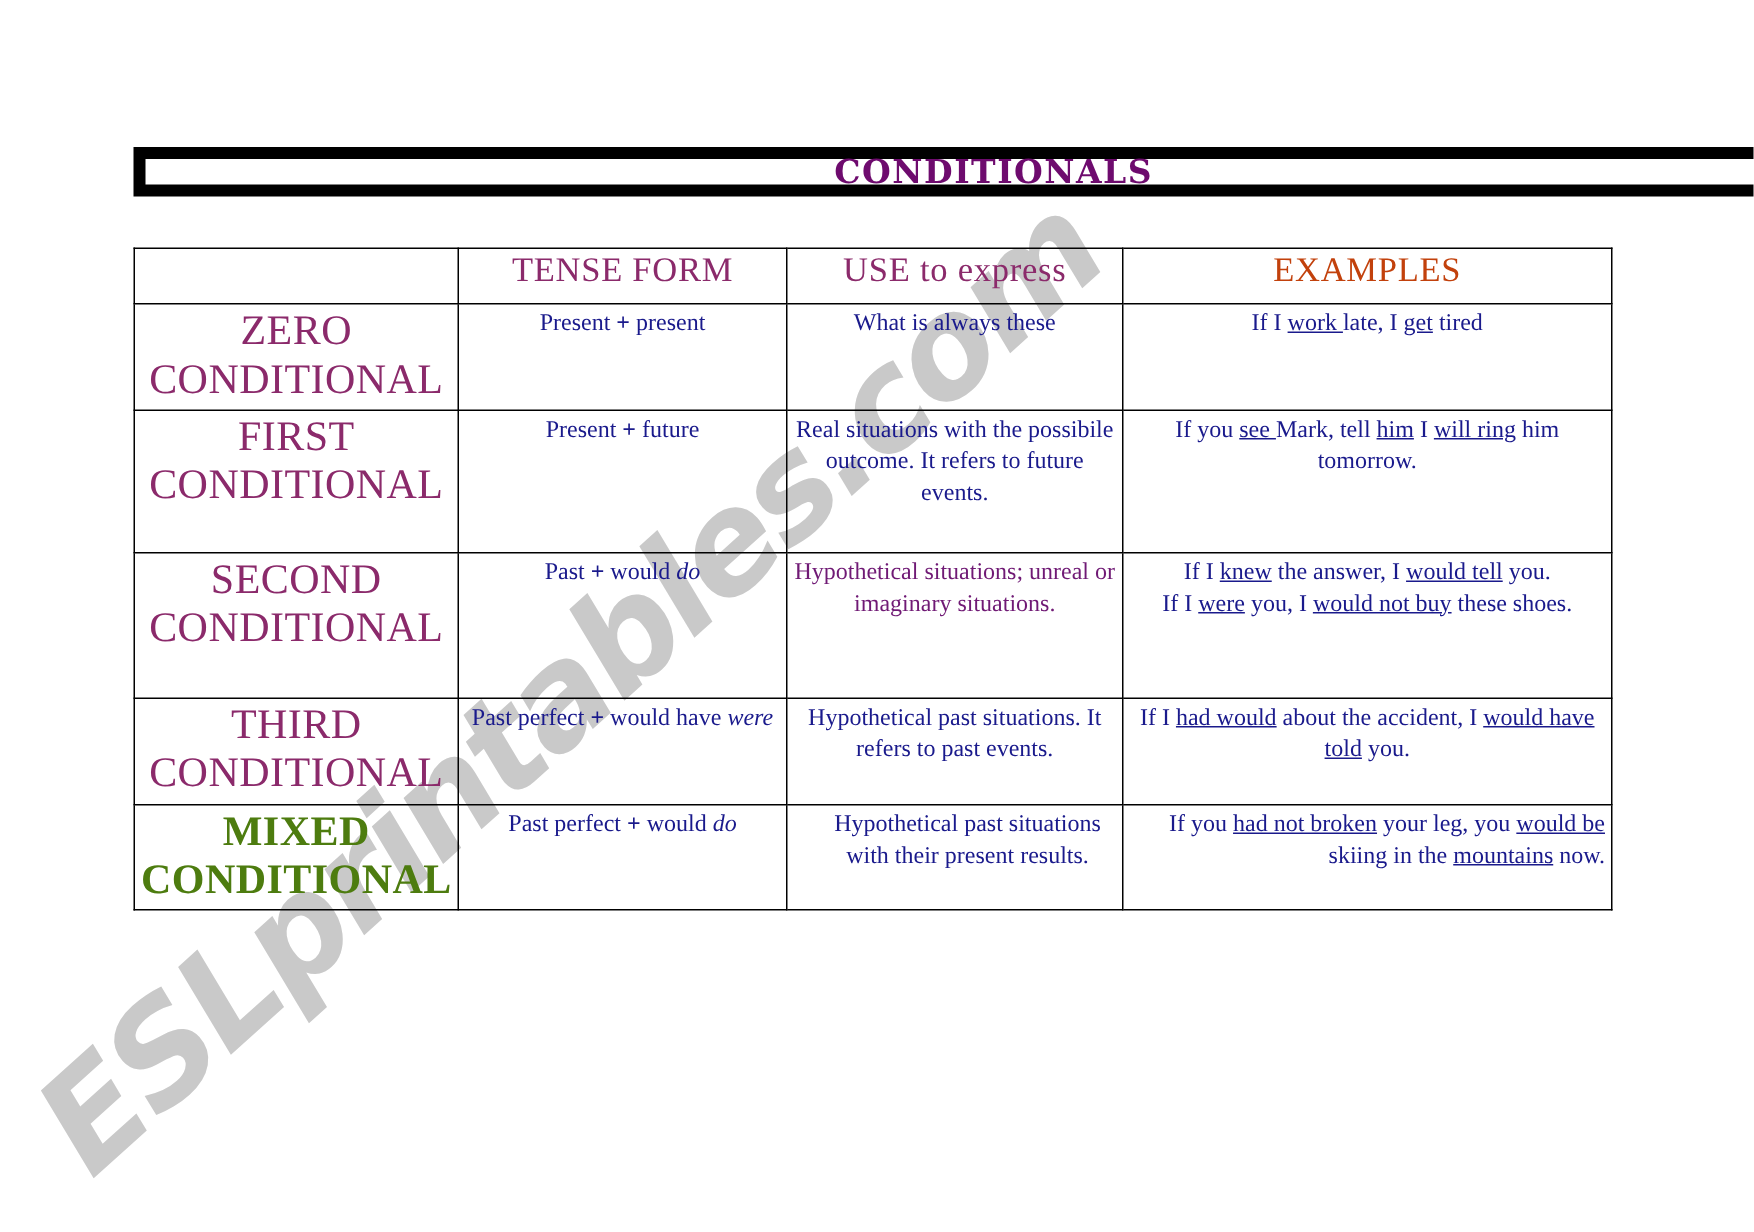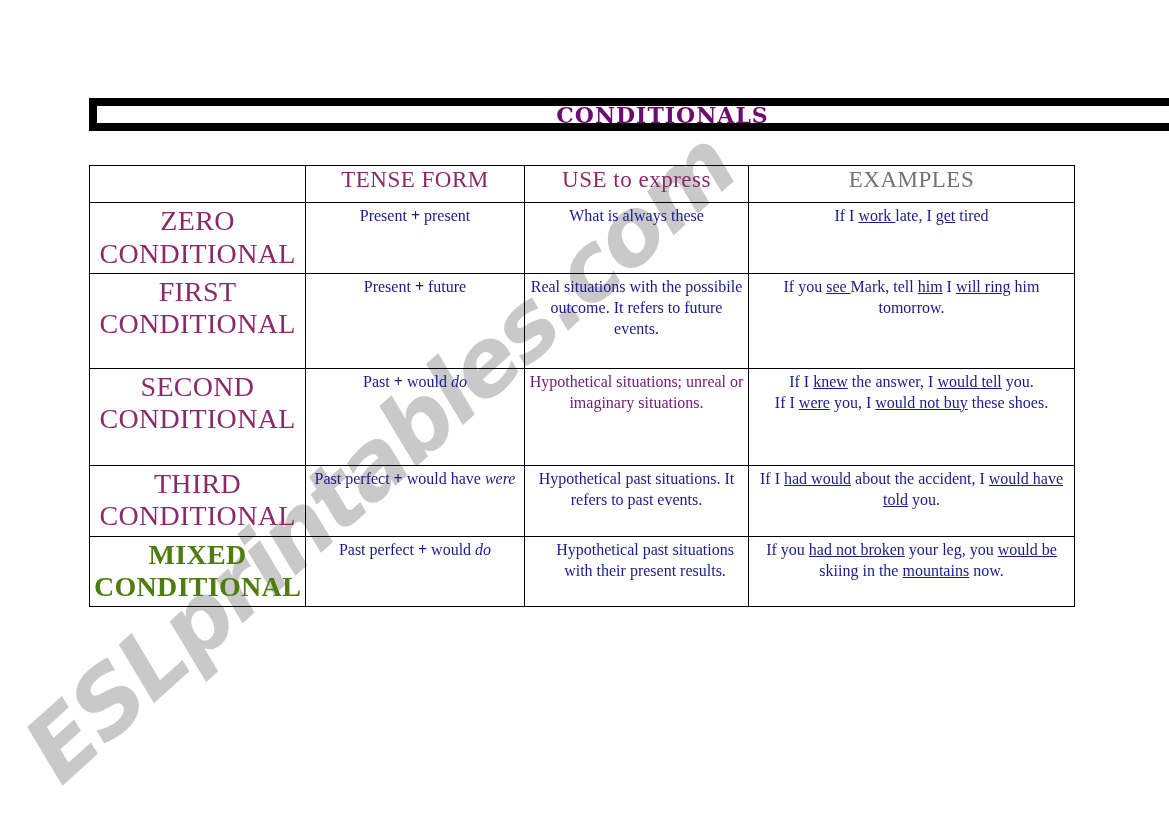--- a/index.html
+++ b/index.html
@@ -167,21 +167,21 @@
       <td style="border-color: rgb(0, 0, 0);">
         <div class="hdr-text" style="color: rgb(139, 42, 107);"></div>
       </td>
       <td style="border-color: rgb(0, 0, 0);">
         <div class="hdr-text" style="color: rgb(139, 42, 107);">TENSE FORM</div>
       </td>
       <td style="border-color: rgb(0, 0, 0);">
         <div class="hdr-text" style="color: rgb(139, 42, 107);">USE to express</div>
       </td>
       <td style="border-color: rgb(0, 0, 0);">
-        <div class="hdr-text" style="color: #737373;">EXAMPLES</div>
+        <div class="hdr-text" style="color: #c2410c;">EXAMPLES</div>
       </td>
     </tr>
 
     <tr class="r-zero">
       <td class="type-cell" style="border-color: rgb(0, 0, 0);">
         <div class="type-text" style="color: rgb(139, 42, 107);">ZERO<br>CONDITIONAL</div>
       </td>
       <td class="body-cell" style="border-color: rgb(0, 0, 0);">
         <div class="body-text" style="color: rgb(26, 26, 140);">Present <b>+</b> present</div>
       </td>
@@ -242,17 +242,17 @@
       <td class="type-cell" style="border-color: rgb(0, 0, 0);">
         <div class="type-text" style="color: #4d7c0f; font-weight: bold;">MIXED<br>CONDITIONAL</div>
       </td>
       <td class="body-cell" style="border-color: rgb(0, 0, 0);">
         <div class="body-text" style="color: rgb(26, 26, 140);">Past perfect <b>+</b> would <i>do</i></div>
       </td>
       <td class="body-cell" style="border-color: rgb(0, 0, 0); padding-left: 21px;">
         <div class="body-text" style="color: rgb(26, 26, 140);">Hypothetical past situations with their present results.</div>
       </td>
       <td class="body-cell" style="border-color: rgb(0, 0, 0);">
-        <div class="example-text" style="color: rgb(26, 26, 140);">If you <u>had not broken</u> your leg, you <u>would be</u> skiing in the <u>mountains</u> now.</div>
+        <div class="example-text" style="color: rgb(26, 26, 140); text-align: right;">If you <u>had not broken</u> your leg, you <u>would be</u> skiing in the <u>mountains</u> now.</div>
       </td>
     </tr>
   </tbody>
 </table>
 
 </body></html>

